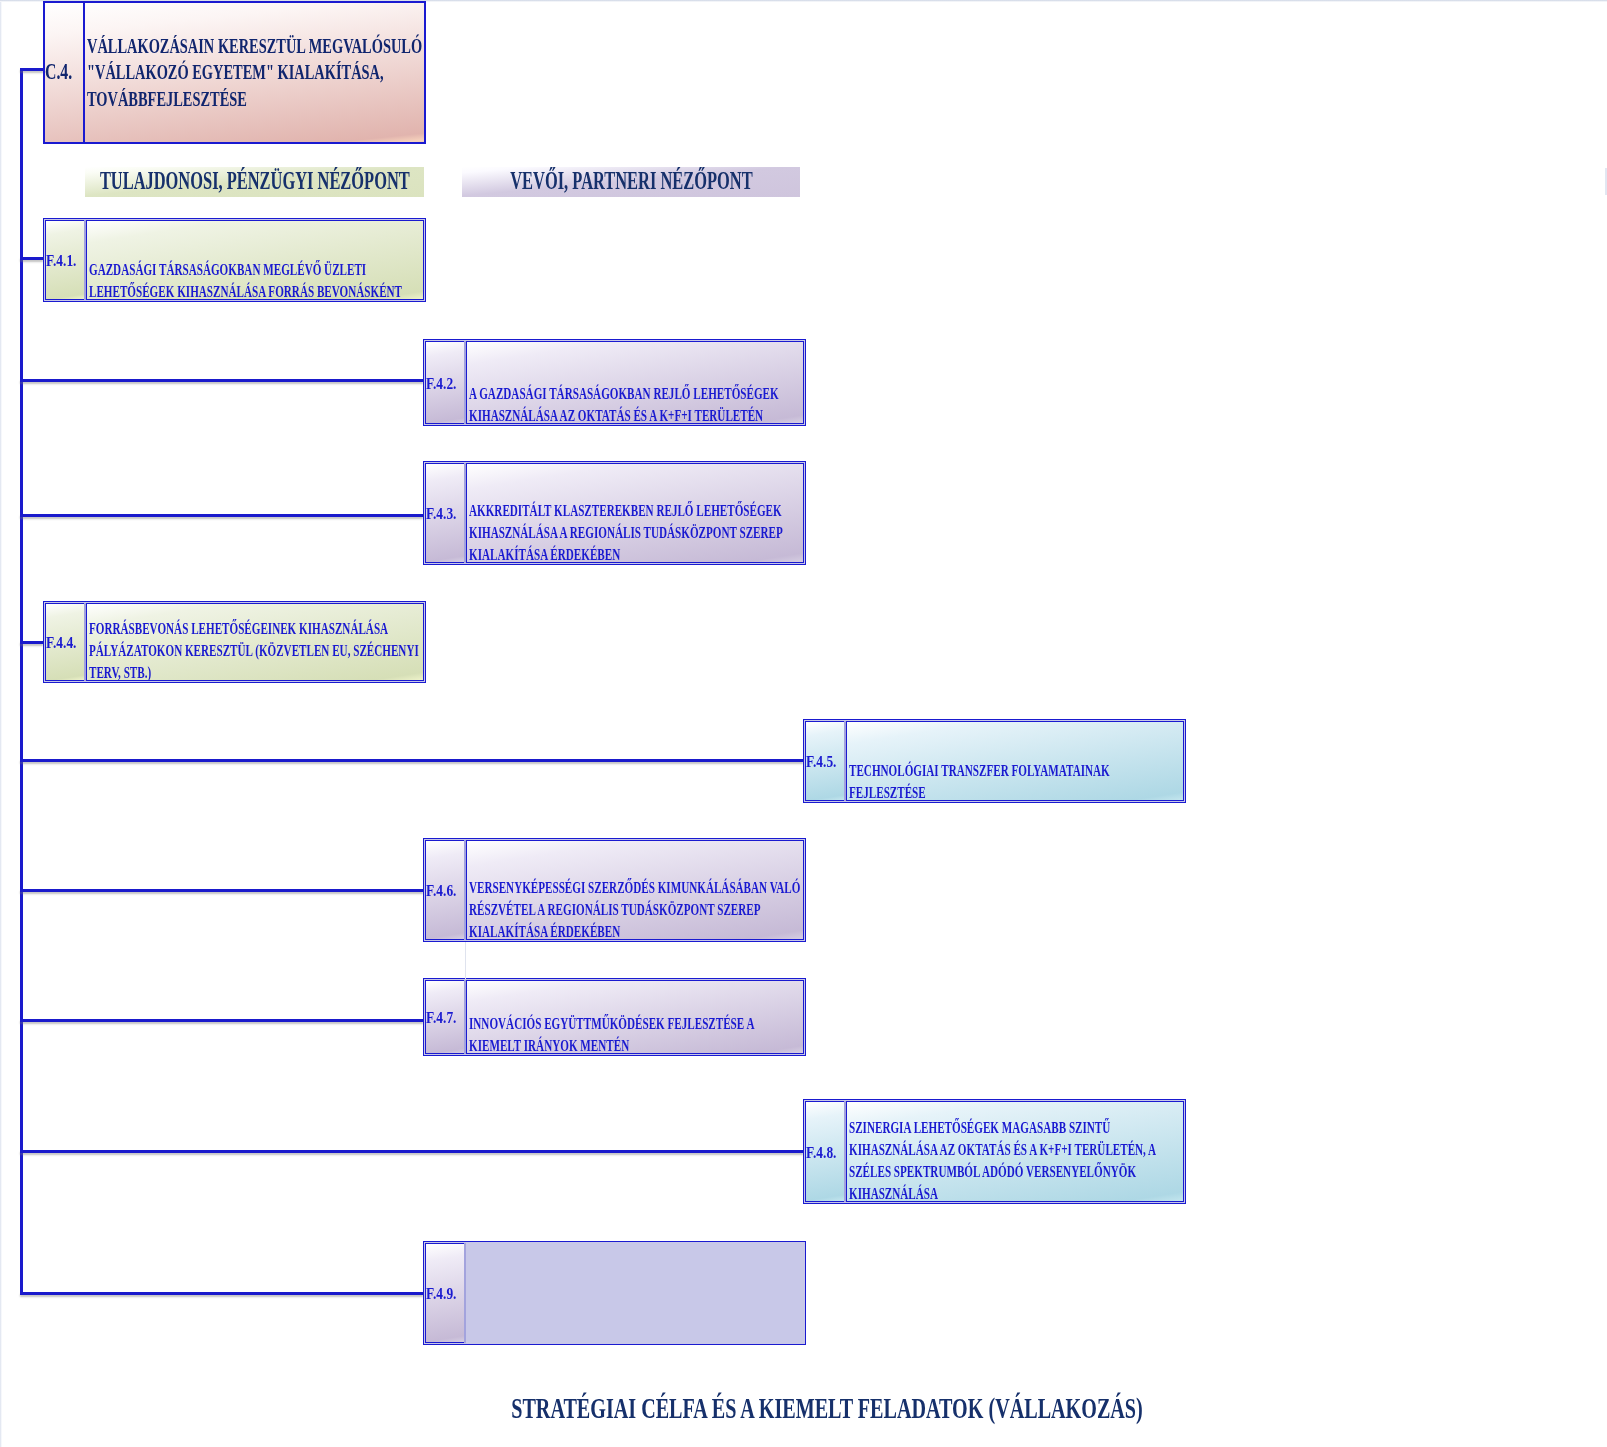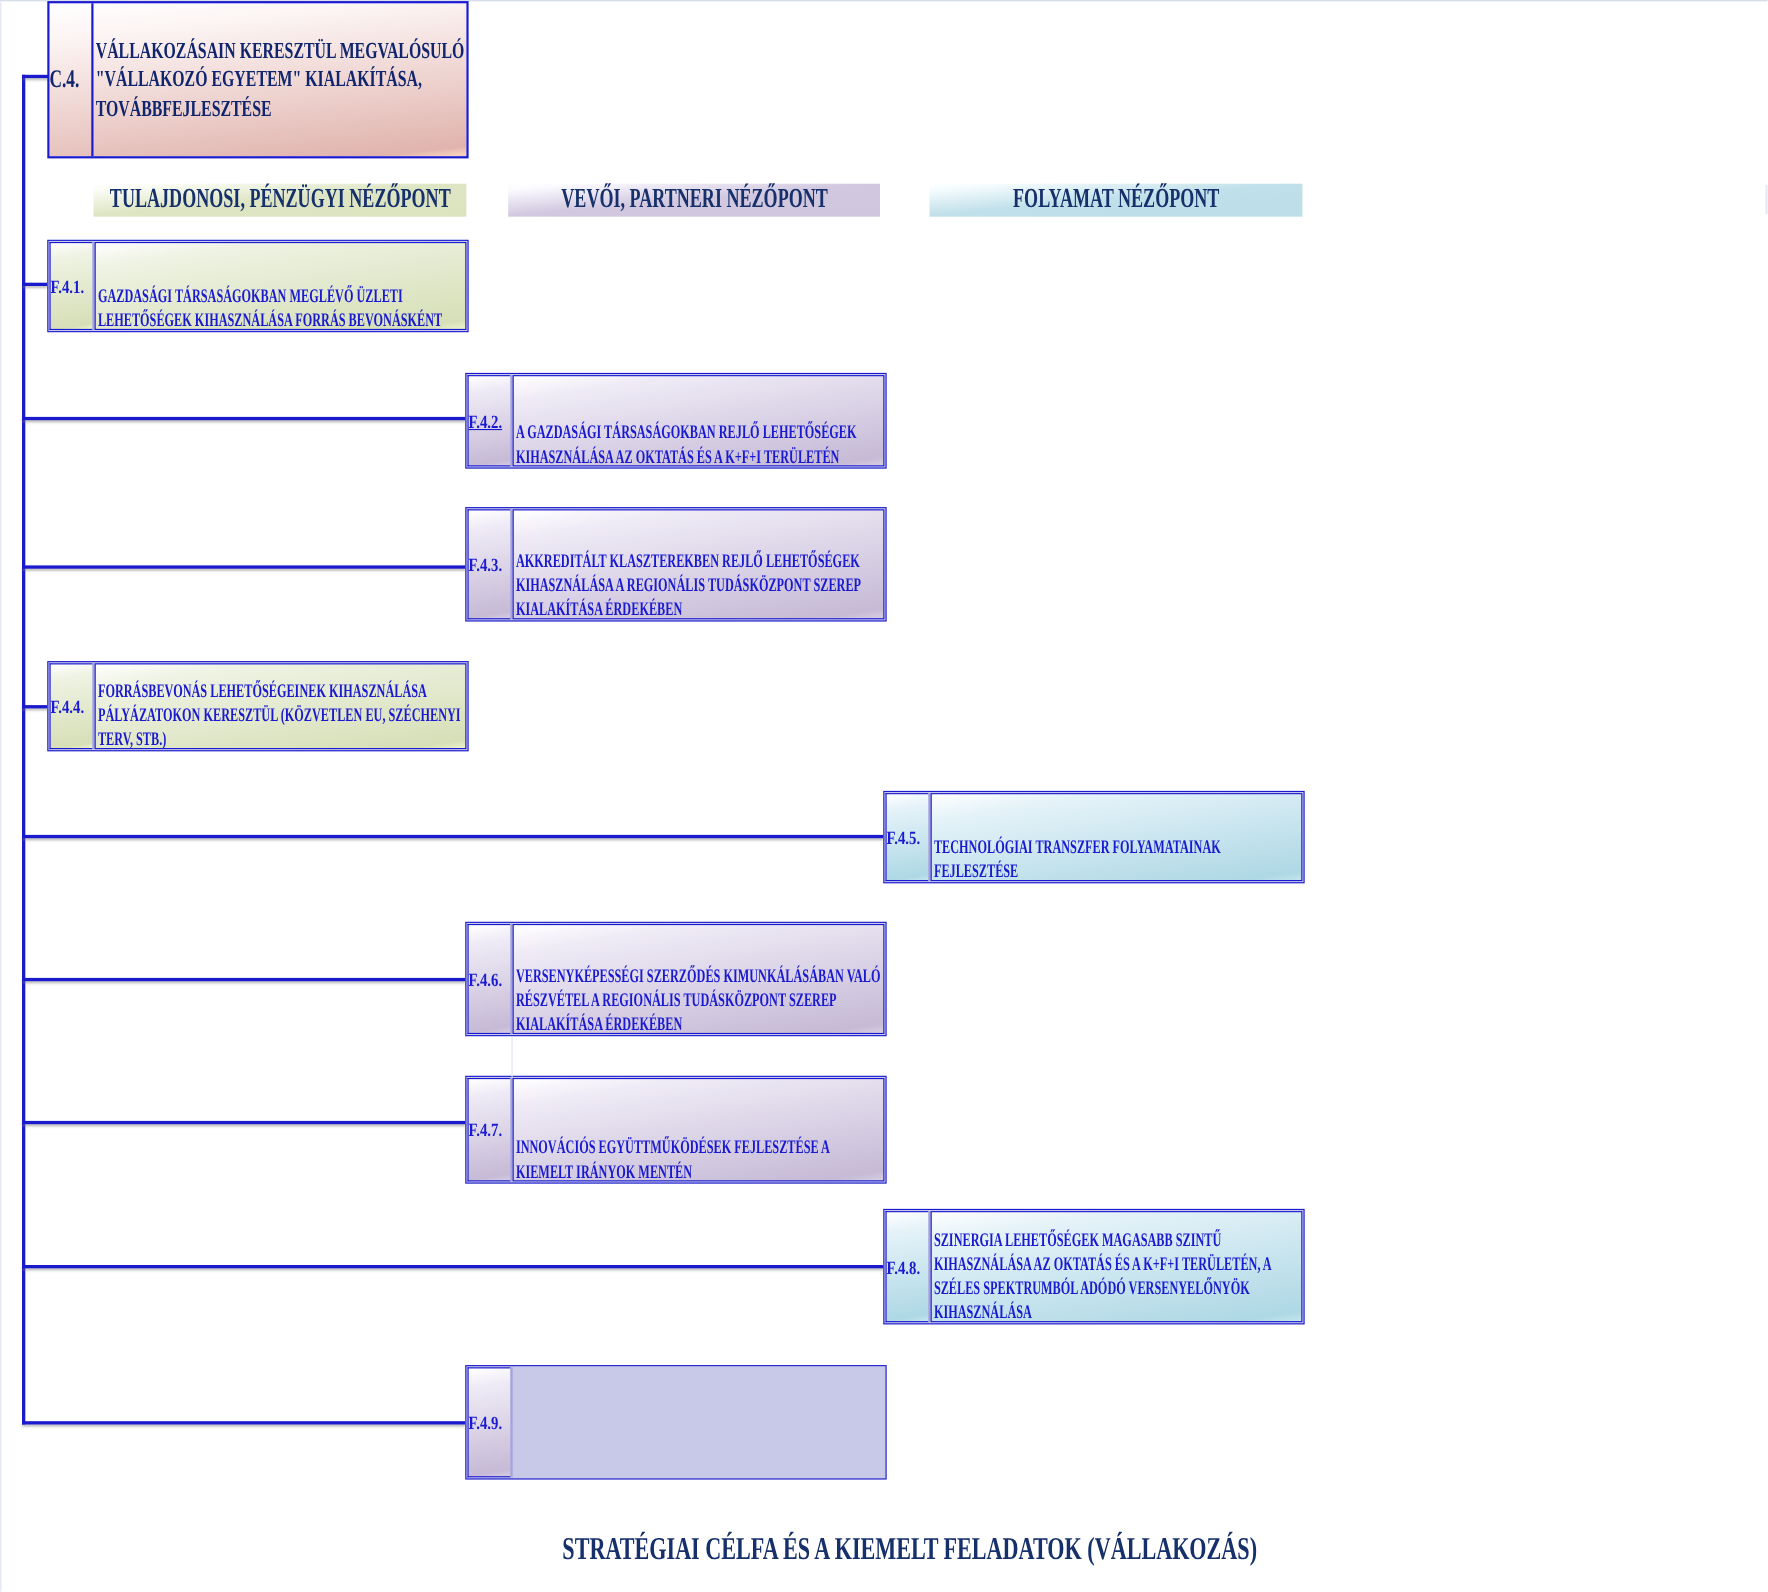--- a/index.html
+++ b/index.html
@@ -67,34 +67,31 @@
  <div class="cell">
         <div class="inner rootinner" style="width:493px;"><span>VÁLLAKOZÁSAIN KERESZTÜL MEGVALÓSULÓ "VÁLLAKOZÓ EGYETEM" KIALAKÍTÁSA, TOVÁBBFEJLESZTÉSE</span></div>
       </div>
 </div>
 <div class="hdr green" style="left:85px;width:339px;">
       <span class="hsx">TULAJDONOSI, PÉNZÜGYI NÉZŐPONT</span>
     </div>
 <div class="hdr purple" style="left:462px;width:338px;">
       <span class="hsx">VEVŐI, PARTNERI NÉZŐPONT</span>
     </div>
-<div class="hdr blue" style="left:845px;width:339px;">
-      <span class="hsx">FOLYAMAT NÉZŐPONT</span>
-    </div>
 <div class="box task green" style="left:43px;top:218px;width:383px;height:84px;">
  <div class="lbl" style="width:39px;">
         <span class="sxc">F.4.1.</span>
       </div>
  <div class="gap"></div>
  <div class="cell">
         <div class="inner" style="width:523.6px;"><span>GAZDASÁGI TÁRSASÁGOKBAN MEGLÉVŐ ÜZLETI LEHETŐSÉGEK KIHASZNÁLÁSA FORRÁS BEVONÁSKÉNT</span></div>
       </div>
 </div>
 <div class="box task purple" style="left:423px;top:339px;width:383px;height:87px;">
- <div class="lbl" style="width:39px;text-decoration:underline;">
+ <div class="lbl" style="width:39px;">
         <span class="sxc">F.4.2.</span>
       </div>
  <div class="gap"></div>
  <div class="cell">
         <div class="inner" style="width:523.6px;"><span>A GAZDASÁGI TÁRSASÁGOKBAN REJLŐ LEHETŐSÉGEK KIHASZNÁLÁSA AZ OKTATÁS ÉS A K+F+I TERÜLETÉN</span></div>
       </div>
 </div>
 <div class="box task purple" style="left:423px;top:461px;width:383px;height:104px;">
  <div class="lbl" style="width:39px;">
         <span class="sxc">F.4.3.</span>
@@ -124,21 +121,21 @@
 </div>
 <div class="box task purple" style="left:423px;top:838px;width:383px;height:104px;">
  <div class="lbl" style="width:39px;">
         <span class="sxc">F.4.6.</span>
       </div>
  <div class="gap"></div>
  <div class="cell">
         <div class="inner" style="width:523.6px;"><span>VERSENYKÉPESSÉGI SZERZŐDÉS KIMUNKÁLÁSÁBAN VALÓ RÉSZVÉTEL A REGIONÁLIS TUDÁSKÖZPONT SZEREP KIALAKÍTÁSA ÉRDEKÉBEN</span></div>
       </div>
 </div>
-<div class="box task purple" style="left:423px;top:978px;width:383px;height:98px;">
+<div class="box task purple" style="left:423px;top:978px;width:383px;height:78px;">
  <div class="lbl" style="width:39px;">
         <span class="sxc">F.4.7.</span>
       </div>
  <div class="gap"></div>
  <div class="cell">
         <div class="inner" style="width:523.6px;"><span>INNOVÁCIÓS EGYÜTTMŰKÖDÉSEK FEJLESZTÉSE A KIEMELT IRÁNYOK MENTÉN</span></div>
       </div>
 </div>
 <div class="box task blue" style="left:803px;top:1099px;width:383px;height:105px;">
  <div class="lbl" style="width:39px;justify-content:center;">

